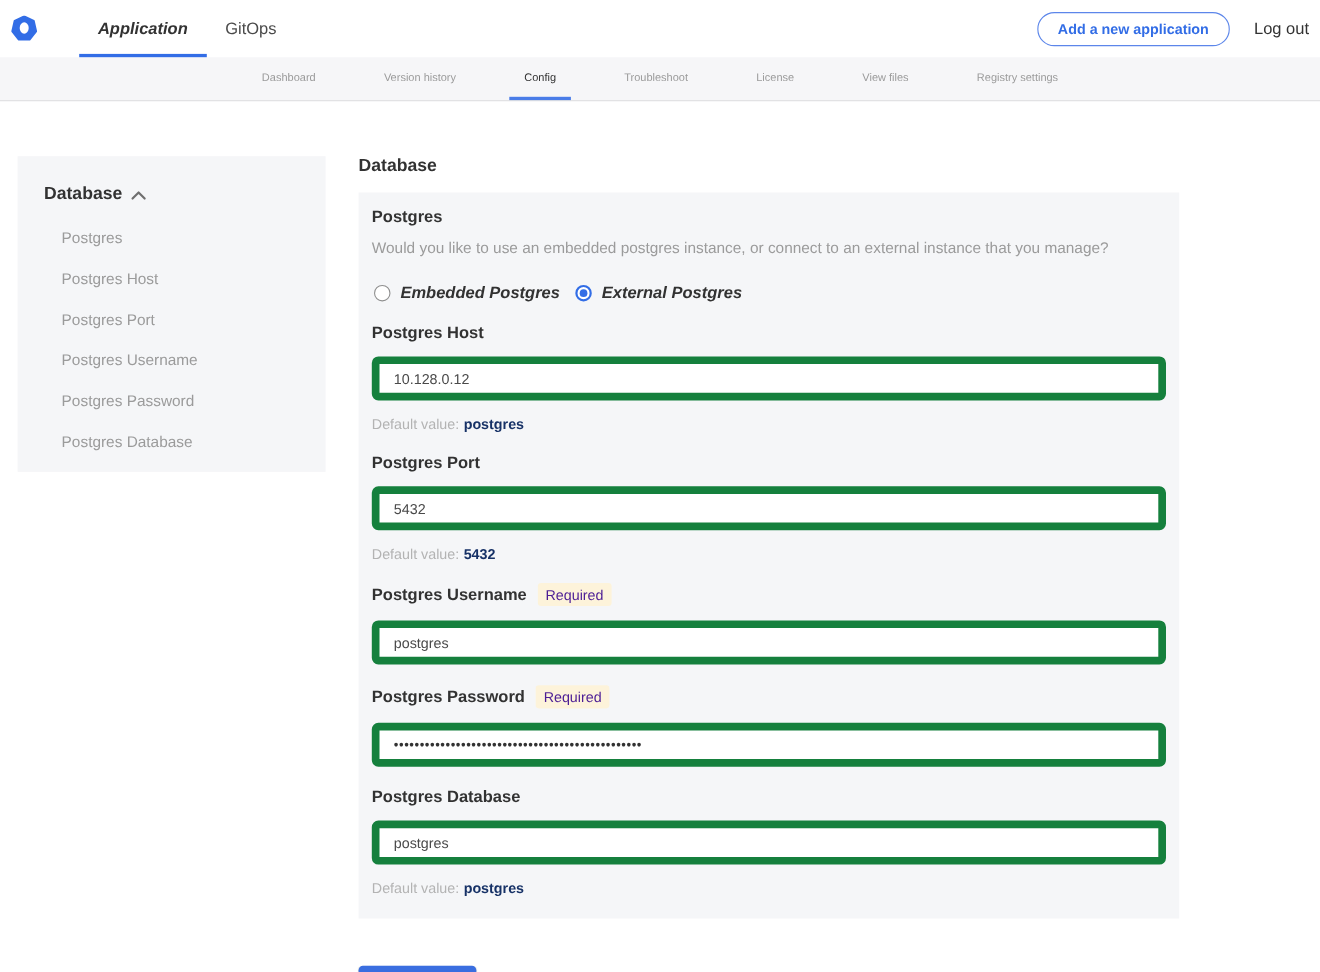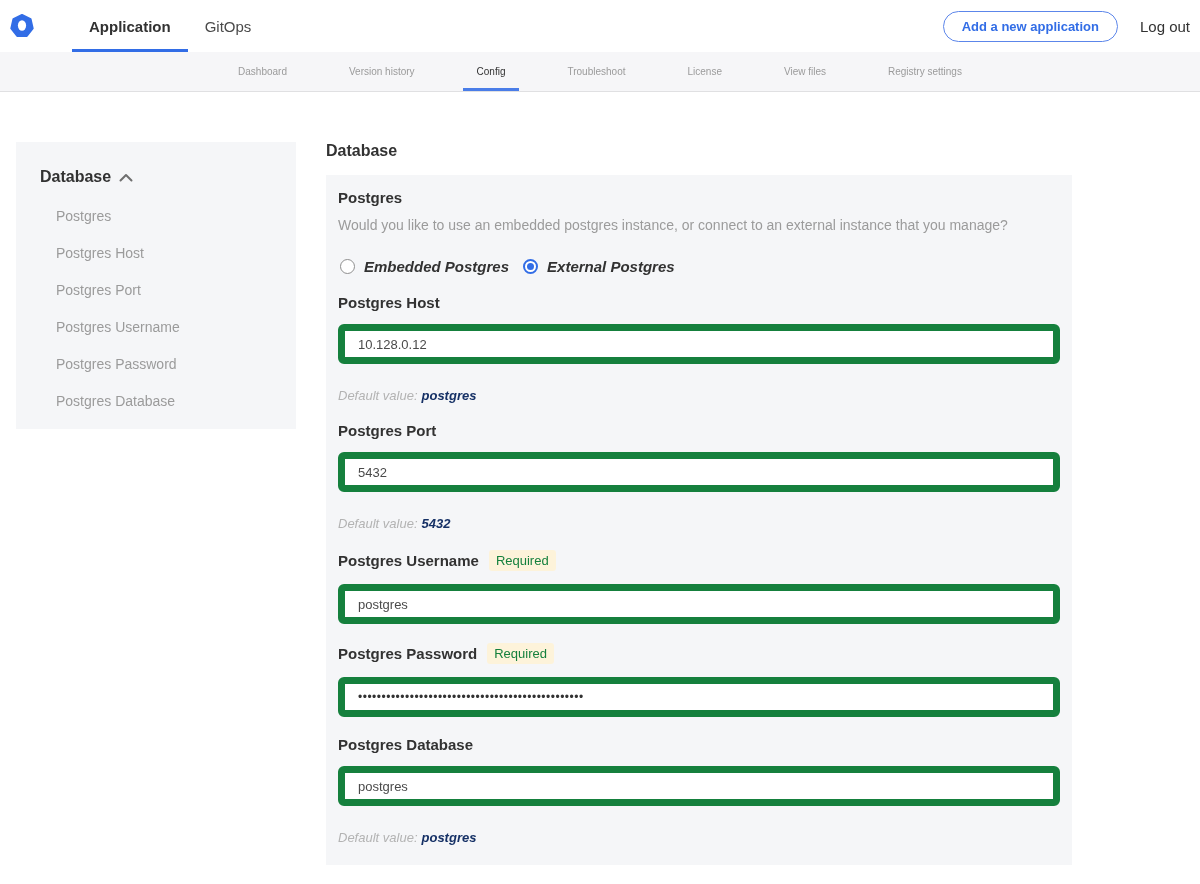--- a/index.html
+++ b/index.html
@@ -3,21 +3,21 @@
 <meta charset="utf-8">
 <style>
   * { margin:0; padding:0; box-sizing:border-box; }
   html,body { width:1200px; height:884px; background:#ffffff; font-family:"Liberation Sans", sans-serif; color:#323232; overflow:hidden; }
 
   
   .topbar { height:52px; background:#fff; display:flex; align-items:stretch; position:relative; }
   .logo-wrap { display:flex; align-items:center; padding:0 0 0 10px; }
   .top-tabs { display:flex; align-items:stretch; margin-left:38px; }
   .top-tab { display:flex; align-items:center; padding:0 17px; font-size:15px; color:#4a4a4a; cursor:pointer; position:relative; }
-  .top-tab.active { font-weight:700; color:#323232; }
+  .top-tab.active { font-weight:700; color:#323232;font-style:italic; }
   .top-tab.active::after { content:""; position:absolute; left:0; right:0; bottom:0; height:3px; background:#326de6; }
   .top-right { margin-left:auto; display:flex; align-items:center; padding-right:10px; gap:22px; }
   .pill-btn { border:1px solid #5c86ea; color:#326de6; background:#fff; border-radius:17px; height:31px; padding:0 18px; font-size:13px; font-weight:700; font-family:inherit; cursor:pointer; }
   .logout { font-size:15px; color:#323232; cursor:pointer; }
 
   
   .subnav { height:40px; background:#f6f6f8; border-bottom:1px solid #e0e0e2; display:flex; align-items:stretch; justify-content:center; gap:62px; }
   .subnav-item { display:flex; align-items:center; font-size:10px; color:#9b9b9b; cursor:pointer; position:relative; }
   .subnav-item.active { color:#323232; }
   .subnav-item.active::after { content:""; position:absolute; left:-14px; right:-14px; bottom:0; height:3px; background:#4a7de8; }
@@ -30,32 +30,32 @@
   .sidebar-items { margin-top:22px; margin-left:16px; }
   .sidebar-item { font-size:14px; color:#9b9b9b; margin-bottom:21px; cursor:pointer; }
   .sidebar-item:last-child { margin-bottom:2px; }
 
   .main-col { margin-left:30px; width:746px; }
   .main-title { font-size:16px; font-weight:700; margin-bottom:15px; }
   .panel { background:#f5f6f8; padding:14px 12px 20px 12px; }
 
   .field-label { font-size:15px; font-weight:700; color:#323232; display:flex; align-items:center; gap:10px; }
   .field-label.spaced { margin-top:19px; }
-  .badge { background:#fdf3da; color:#15803d; font-size:13px; font-weight:400; padding:3px 7px; border-radius:3px; }
+  .badge { background:#fdf3da; color:#4c1d95; font-size:13px; font-weight:400; padding:3px 7px; border-radius:3px; }
   .description { font-size:14px; color:#9b9b9b; margin-top:11px; }
 
   .radio-row { display:flex; align-items:center; gap:14px; margin-top:25px; margin-left:2px;font-style:italic; }
   .radio-opt { display:flex; align-items:center; gap:9px; font-size:15px; font-weight:700; color:#323232; cursor:pointer; }
   .radio-circle { width:15px; height:15px; border-radius:50%; border:1px solid #8f8f8f; background:#fff; position:relative; flex:0 0 auto; }
   .radio-circle.selected { border:2px solid #326de6; }
   .radio-circle.selected::after { content:""; position:absolute; left:2px; top:2px; width:7px; height:7px; border-radius:50%; background:#326de6; }
 
   .text-input { margin-top:13px; width:100%; height:40px; border:7px solid #15803d; border-radius:6px; background:#fff; padding:0 13px; font-size:13px; color:#4a4a4a; font-family:inherit; outline:none; }
   .text-input.masked { letter-spacing:0.5px; font-size:12px; color:#323232; }
-  .helper { margin-top:24px; font-size:13px; color:#b3b3b3;font-style:italic; }
+  .helper { margin-top:14px; font-size:13px; color:#b3b3b3; }
   .helper b { color:#163166; font-weight:700; margin-left:4px; }
 
   .save-row { margin-top:43px; }
   .save-btn { background:#3a6ee0; color:#fff; border:none; border-radius:4px; height:33px; padding:0 17px; font-size:13px; font-weight:700; font-family:inherit; cursor:pointer; box-shadow:0 1px 1px rgba(0,0,0,0.15); }
 </style>
 </head>
 <body>
 
 <div class="topbar">
   <div class="logo-wrap">

